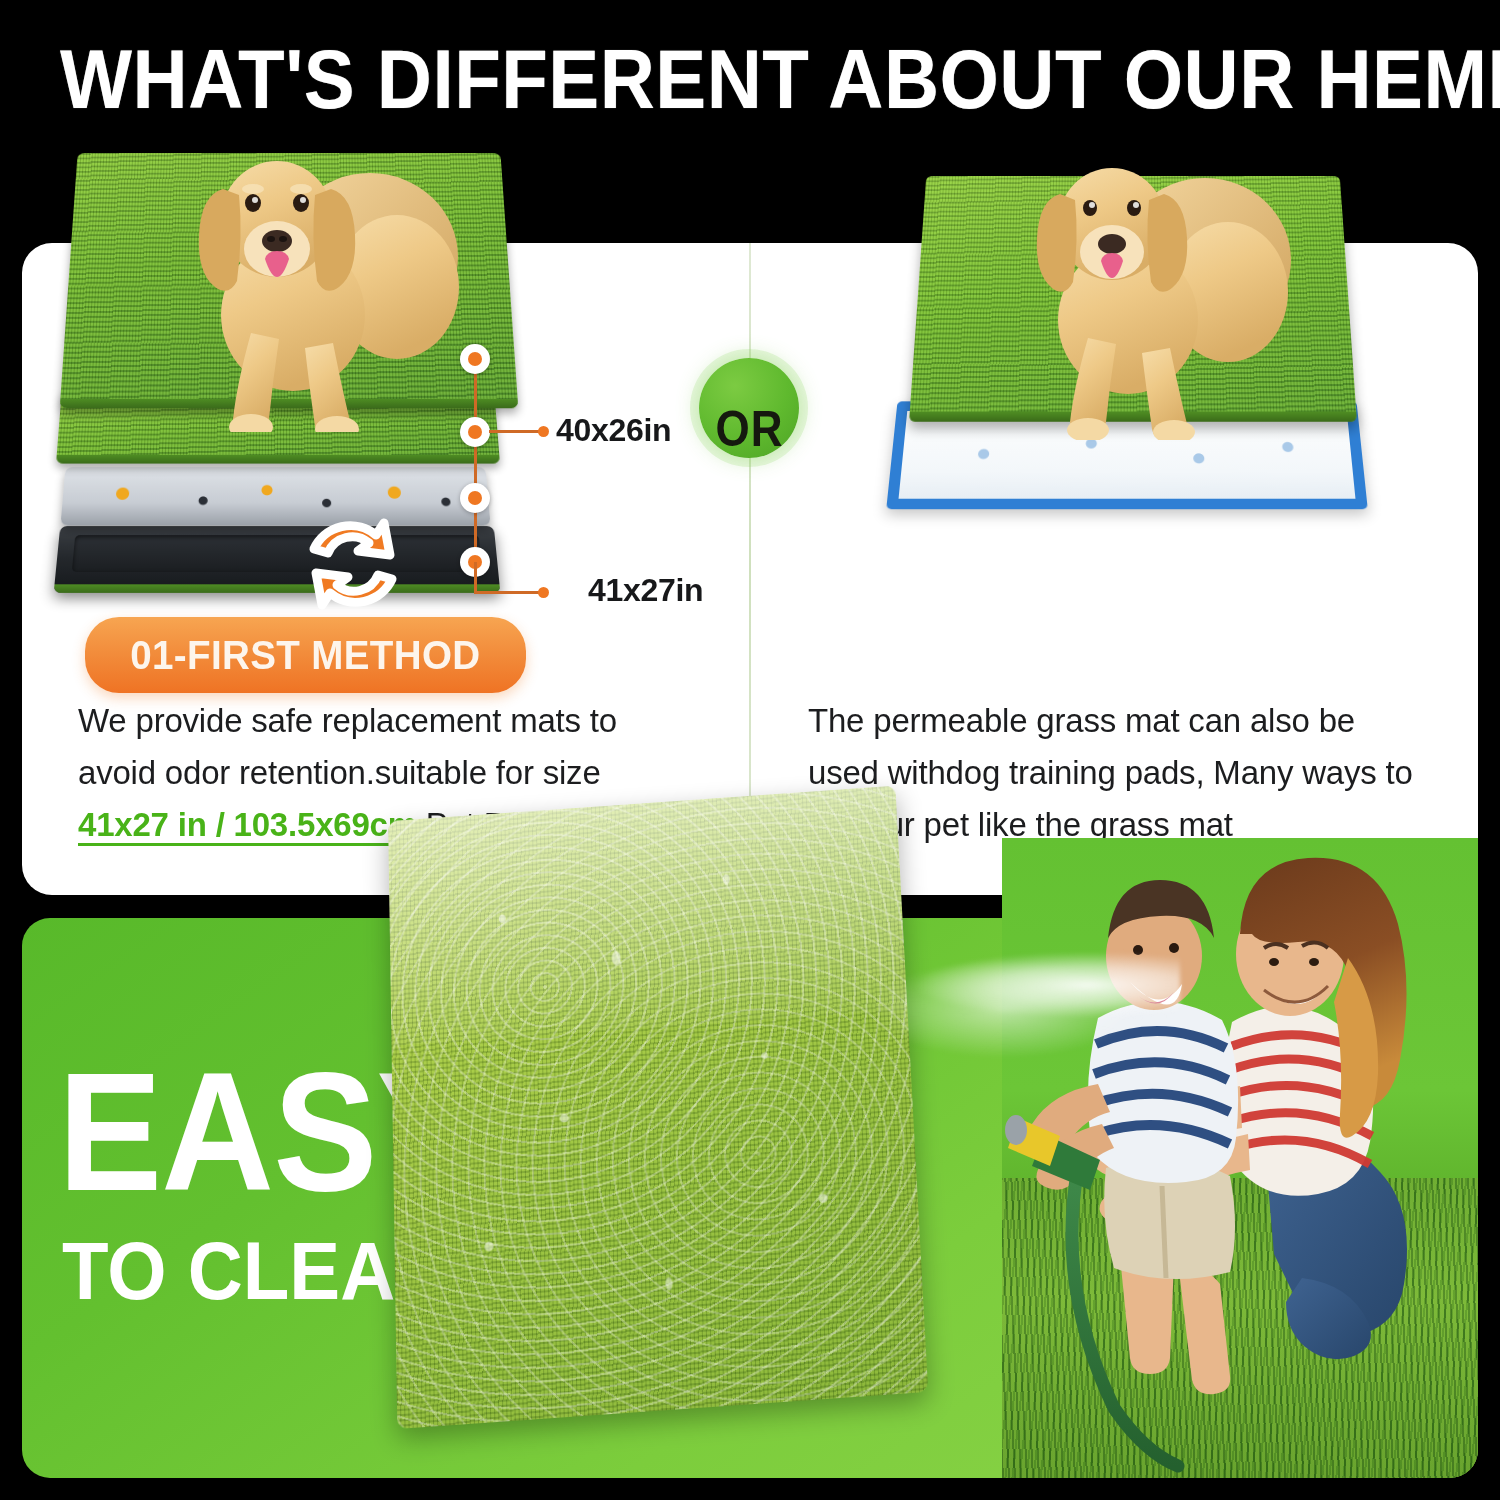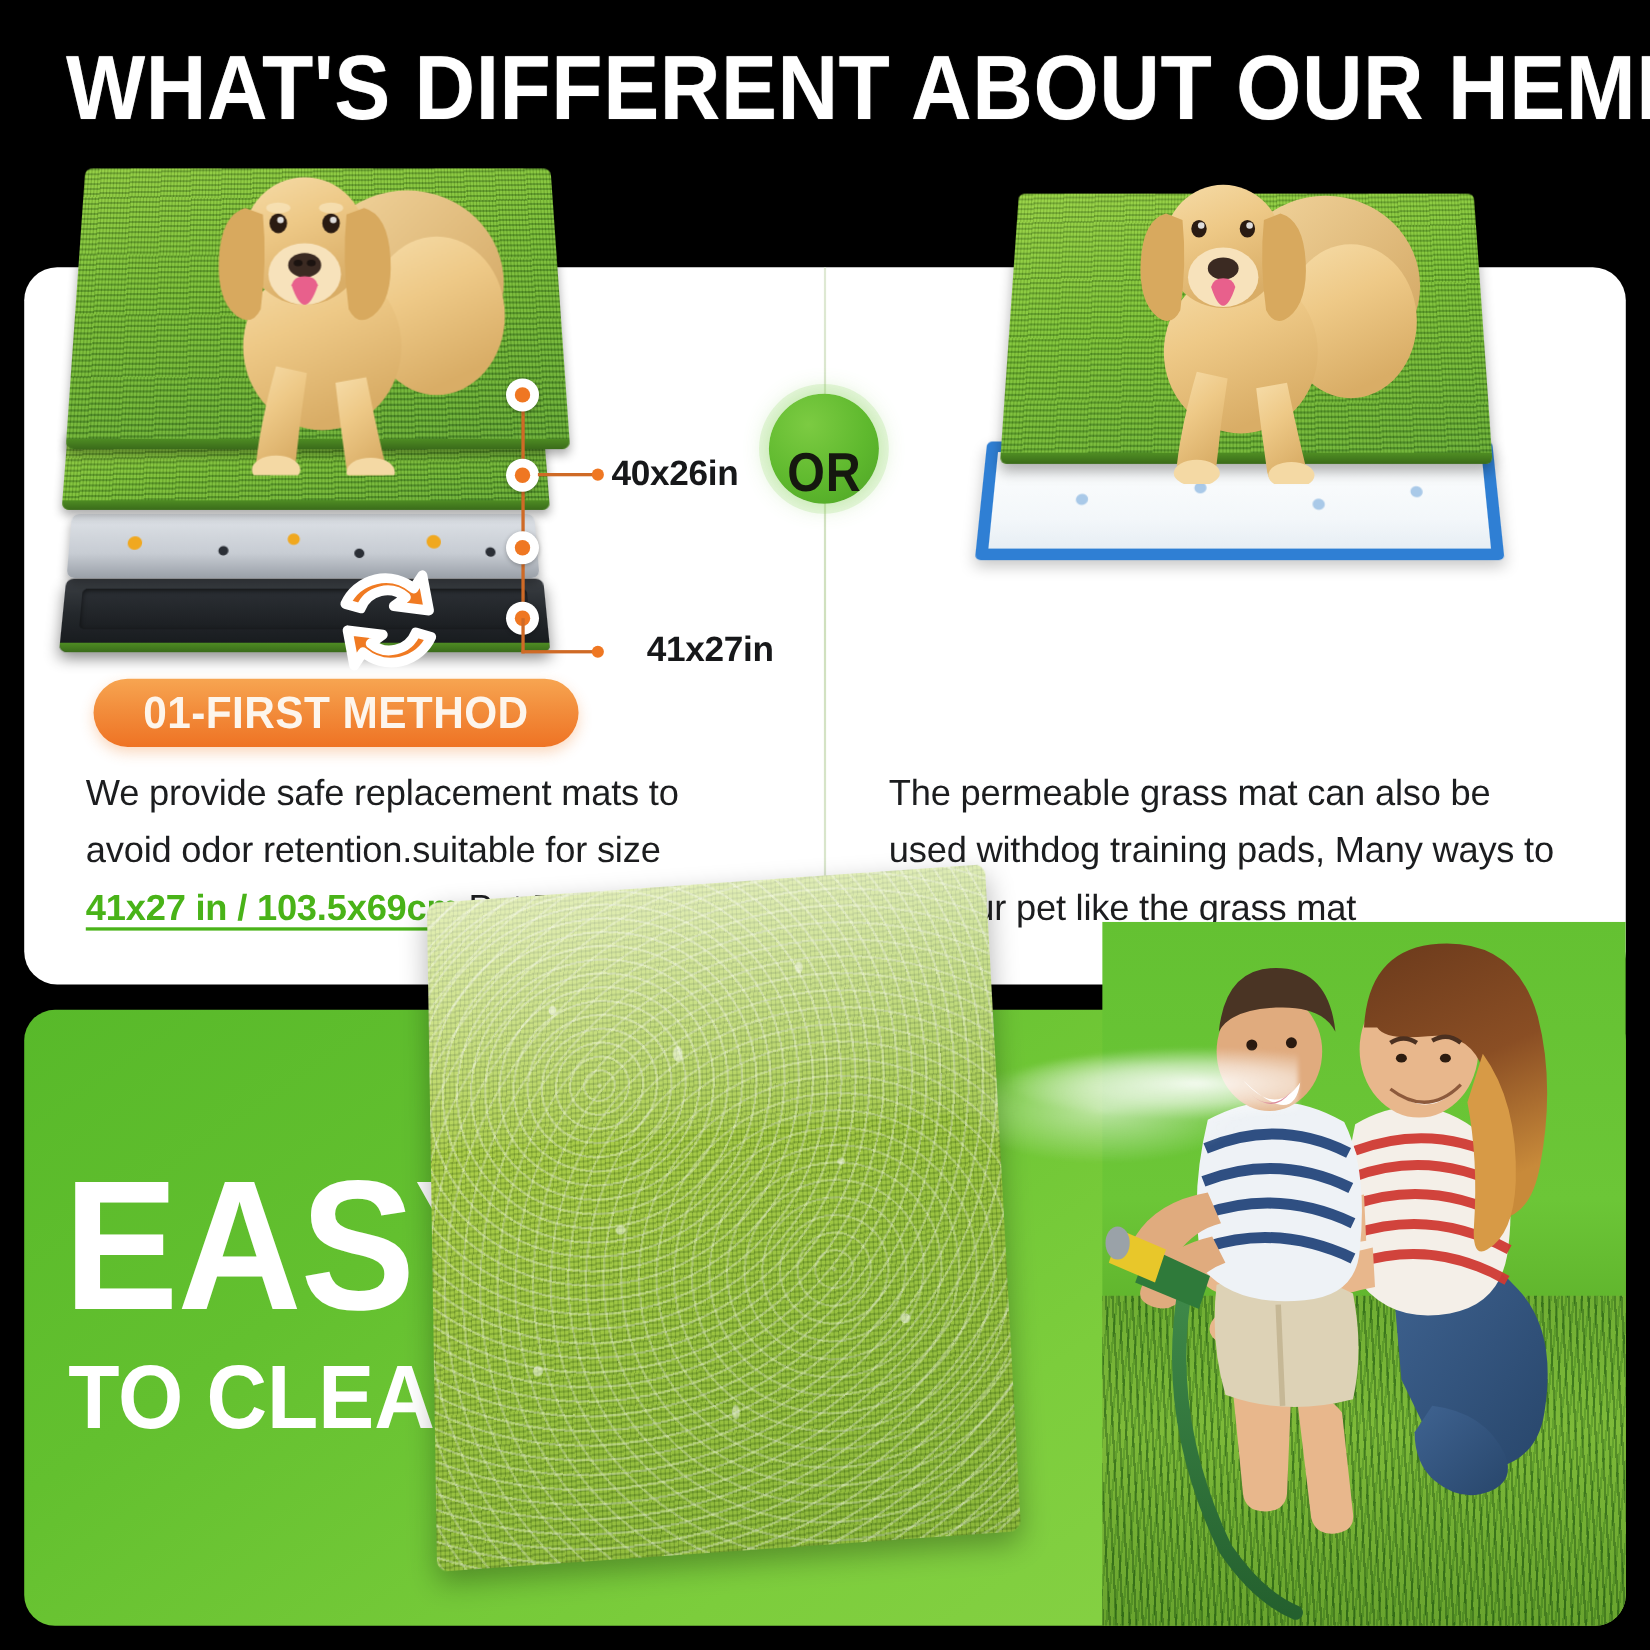--- a/index.html
+++ b/index.html
@@ -238,21 +238,21 @@
   .dog-right {
     position:absolute;
     left: 120px; top: -5px;
     width: 300px; height: 300px;
     z-index: 4;
   }
 
   
   .pill {
     position:absolute;
-    height: 62px;
+    height: 76px;
     padding: 0 34px;
     border-radius: 34px;
     background: linear-gradient(to bottom, #f7a551 0%, #f28c3b 48%, #ef7324 100%);
     display:flex; align-items:center;
     box-shadow: 0 5px 13px rgba(240,125,40,.30);
   }
   .pill span {
     color:#fdf5ec;
     font-family:"Liberation Sans Narrow","Liberation Sans",sans-serif;
     font-weight:700;

